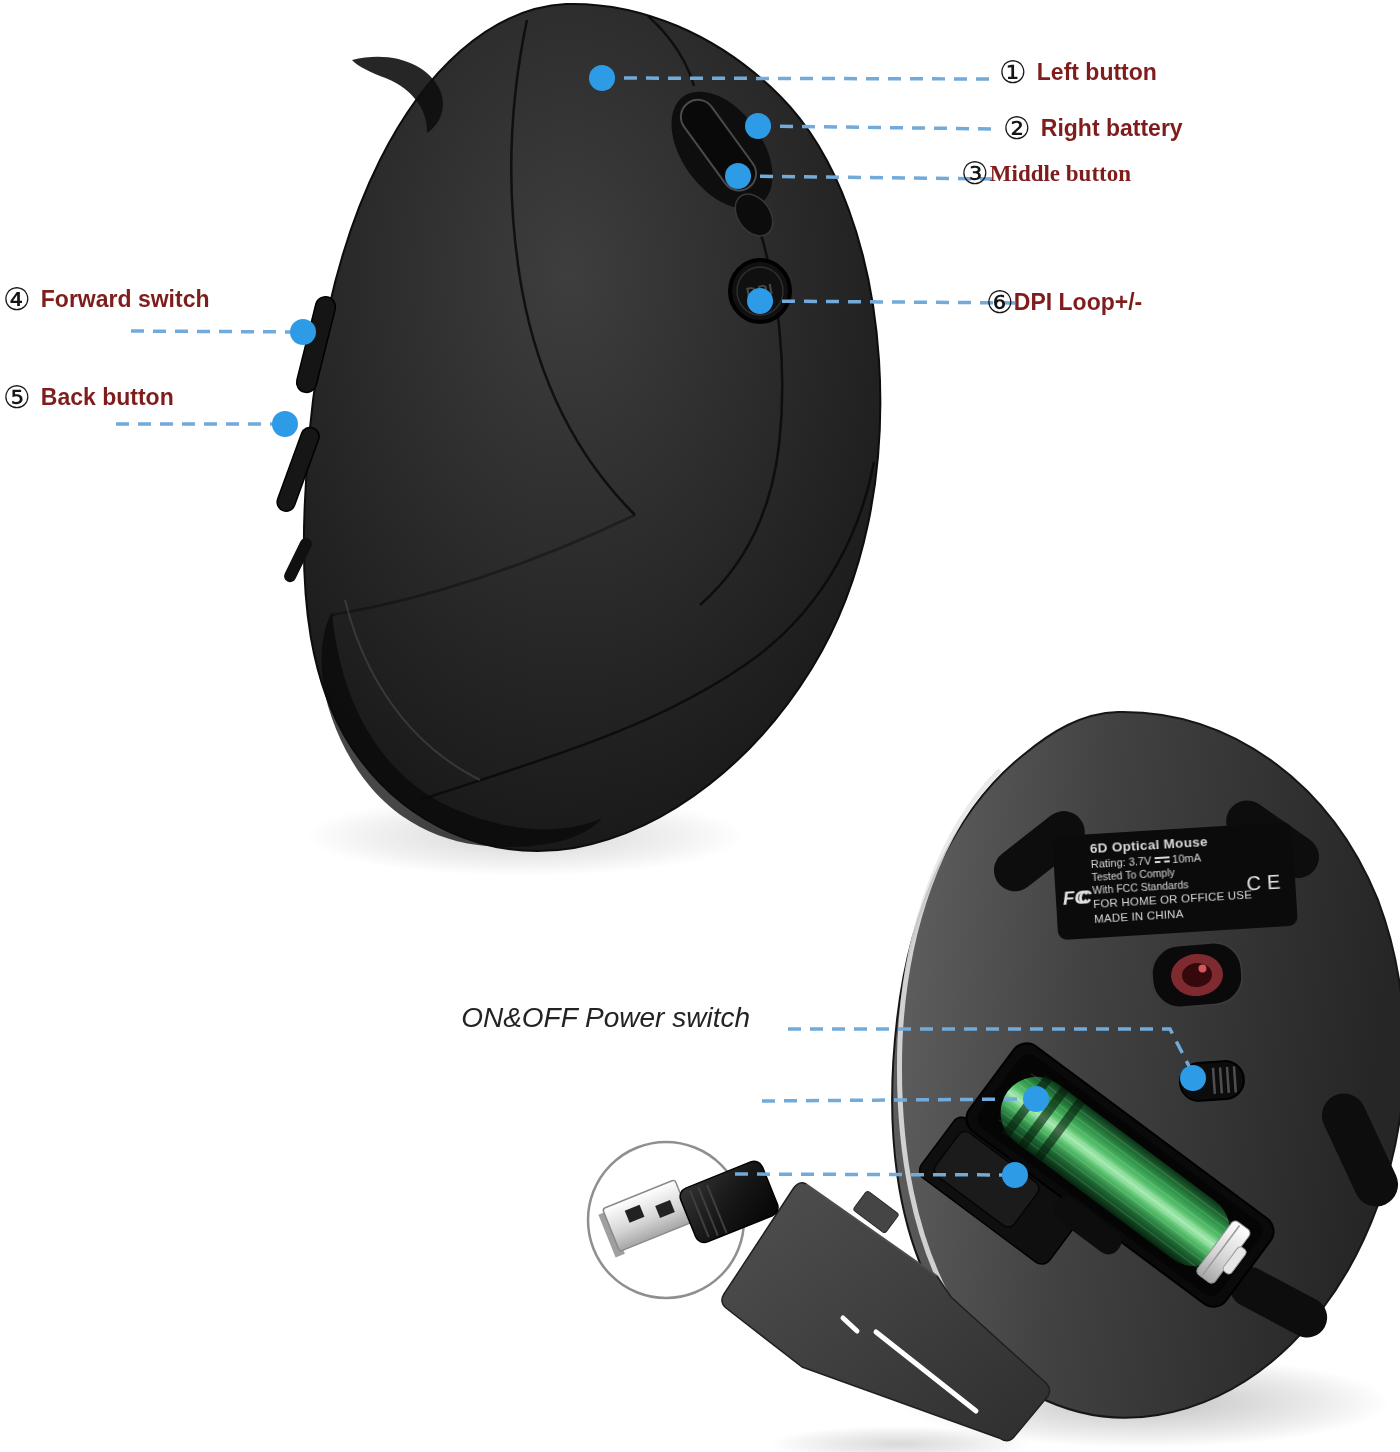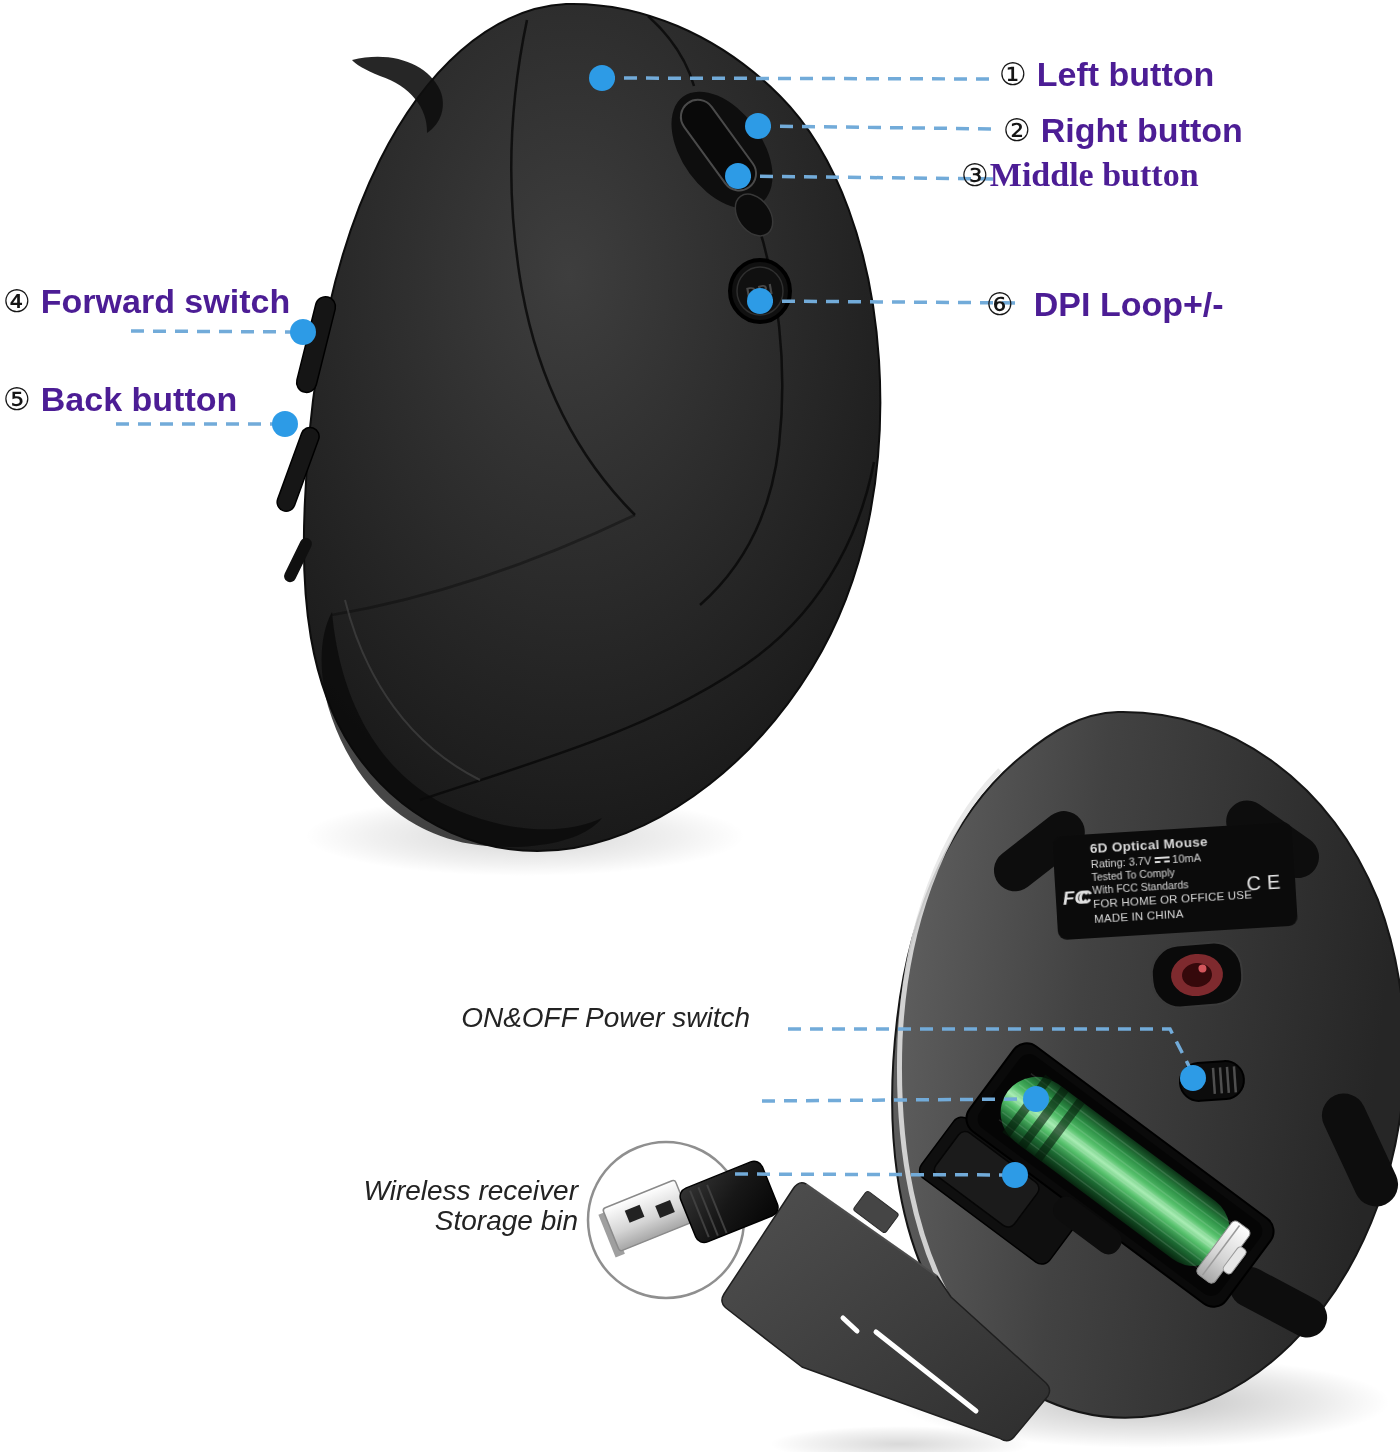--- a/index.html
+++ b/index.html
@@ -3,23 +3,23 @@
 <meta charset="utf-8">
 <style>
   html,body{margin:0;padding:0;background:#ffffff;}
   #canvas{position:relative;width:1400px;height:1452px;background:#ffffff;overflow:hidden;
           font-family:"Liberation Sans",sans-serif;}
   #scene{position:absolute;left:0;top:0;z-index:1;}
 
   
   .callout{position:absolute;display:flex;align-items:center;z-index:6;white-space:nowrap;}
   .num{font-family:"DejaVu Sans",sans-serif;font-size:31px;font-weight:400;color:#151515;line-height:1;}
-  .blab{font-size:34px;font-weight:700;color:#4c1d95;line-height:1;}
+  .blab{font-size:23px;font-weight:700;color:#7f1d1d;line-height:1;}
   .rlab{font-size:28px;font-weight:400;color:#232323;line-height:1;font-style:italic;}
-  .gap10{margin-left:10px;} .gap6{margin-left:20px;} .gap2{margin-left:1px;font-family:Liberation Serif, serif;}
+  .gap10{margin-left:10px;} .gap6{margin-left:0;} .gap2{margin-left:1px;font-family:Liberation Serif, serif;}
   .ralign{justify-content:flex-end;text-align:right;}
   .twoline{display:block;text-align:right;line-height:30px;}
 
   
   #plate{position:absolute;left:1055px;top:829px;width:240px;height:104px;z-index:4;
          background:#0b0b0b;border-radius:9px;transform:rotate(-3.5deg);
          color:#d9d9d9;overflow:hidden;}
   #plate .lines{position:absolute;left:37px;top:7px;}
   .pl1{font-size:13.5px;font-weight:600;line-height:16px;letter-spacing:.3px;}
   .pl2{font-size:11px;line-height:14px;display:flex;align-items:center;}
@@ -253,46 +253,40 @@
     <circle cx="1015" cy="1175" r="13"></circle>
   </g>
 </svg>
 
 <div class="callout" style="left:999px;top:57px;">
   <span class="num">①</span>
   <span class="blab gap10">Left button</span>
 </div>
 <div class="callout" style="left:1003px;top:113px;">
   <span class="num">②</span>
-  <span class="blab gap10">Right button</span>
+  <span class="blab gap10">Right battery</span>
 </div>
 <div class="callout" style="left:961px;top:158px;">
   <span class="num">③</span>
   <span class="blab gap2">Middle button</span>
 </div>
 <div class="callout" style="left:986px;top:287px;">
   <span class="num">⑥</span>
   <span class="blab gap6">DPI Loop+/-</span>
 </div>
 <div class="callout" style="left:3px;top:284px;">
   <span class="num">④</span>
   <span class="blab gap10">Forward switch</span>
 </div>
 <div class="callout" style="left:3px;top:382px;">
   <span class="num">⑤</span>
   <span class="blab gap10">Back button</span>
 </div>
 <div class="callout ralign" style="right:650px;top:1004px;">
   <span class="rlab">ON&amp;OFF Power switch</span>
-</div>
-<div class="callout" style="right:822px;top:1176px;">
-  <span style="display:block;">
-    <span class="rlab twoline">Wireless receiver</span>
-    <span class="rlab twoline">Storage bin</span>
-  </span>
 </div>
 
 <div id="plate">
   <div class="lines">
     <div class="pl1">6D Optical Mouse</div>
     <div class="pl2">
       <span>Rating:  3.7V</span>
       <span class="dc"></span>
       <span>10mA</span>
     </div>

